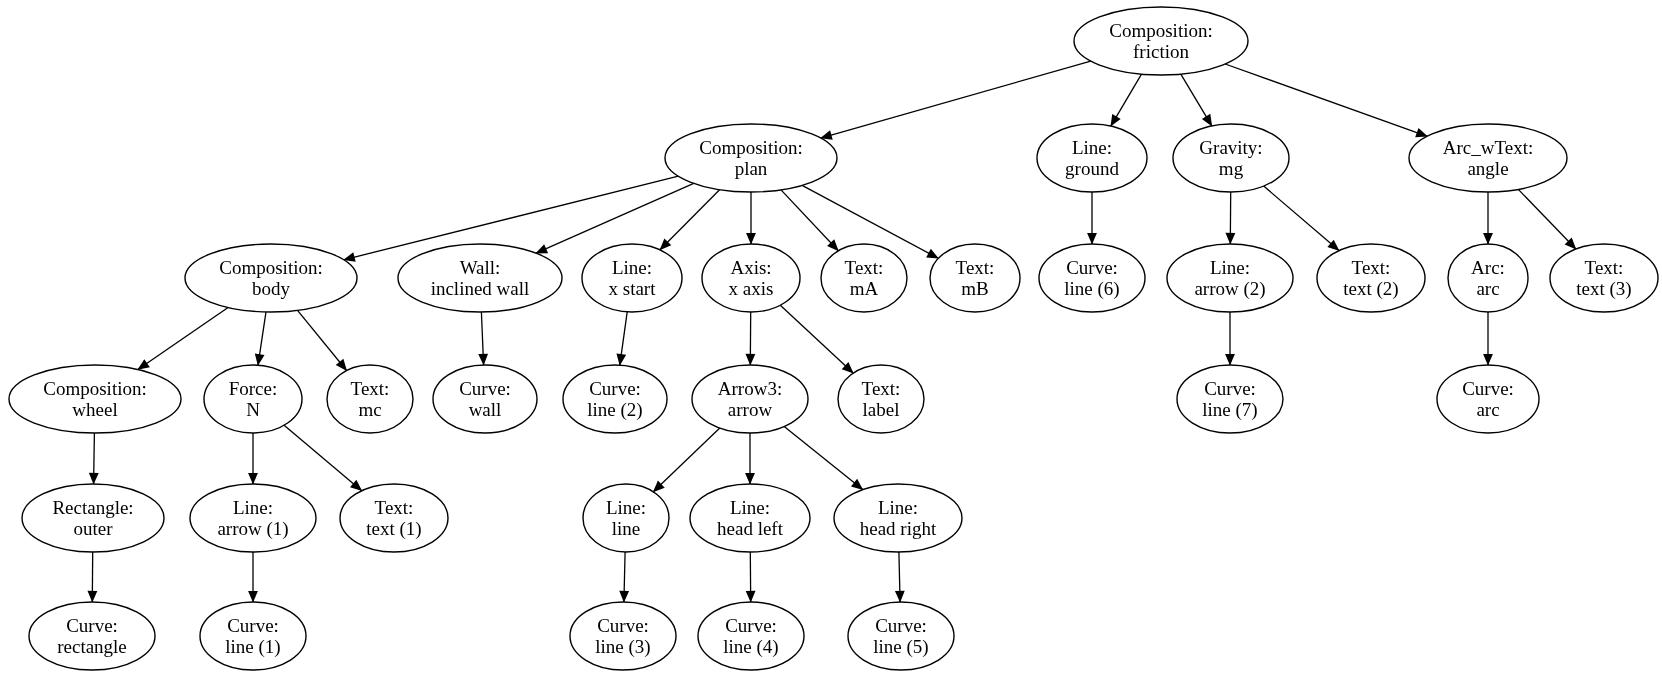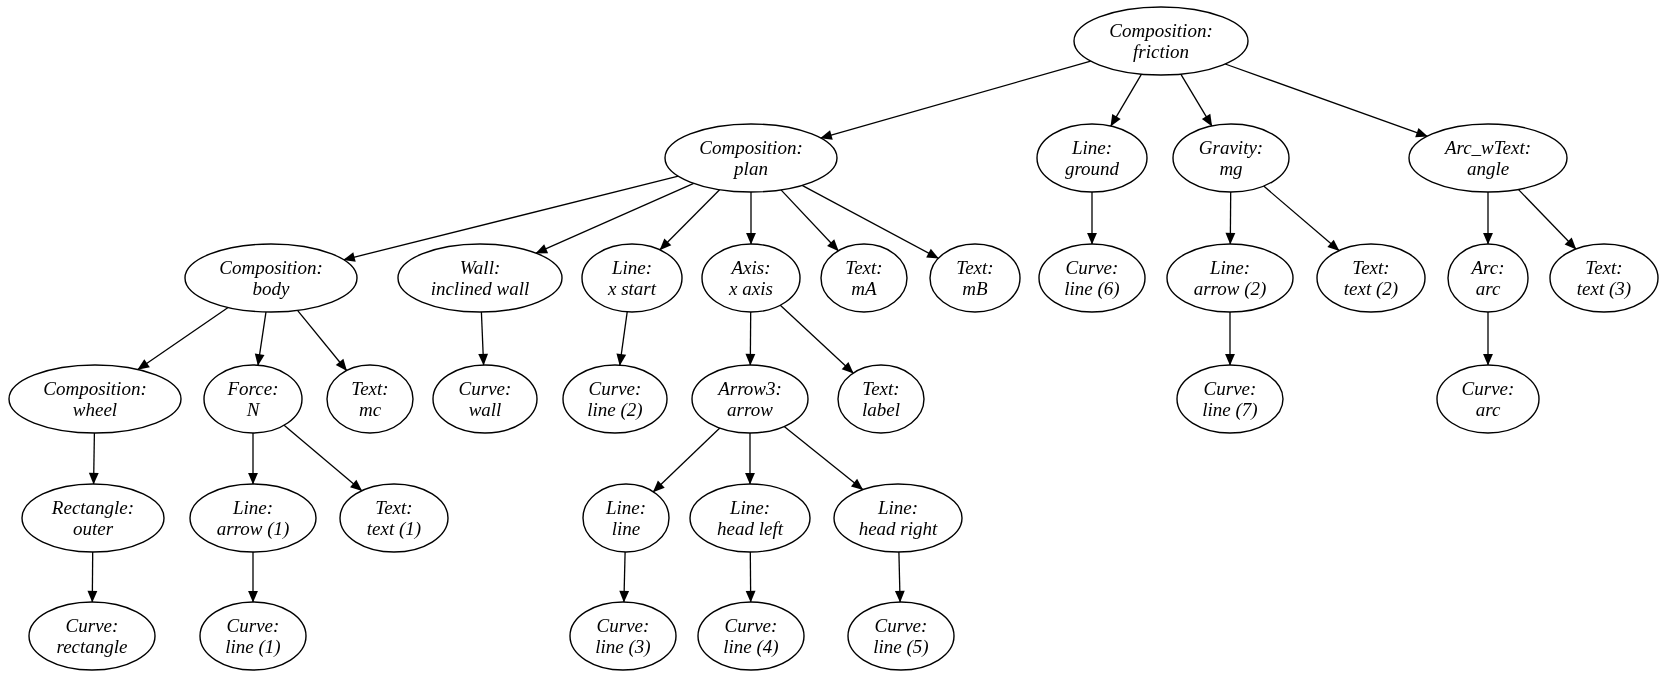--- a/index.html
+++ b/index.html
@@ -7,21 +7,20 @@
     padding: 0;
     background: #ffffff;
     font-family: "Liberation Serif", serif;
   }
   .canvas-wrap {
     position: relative;
     width: 1662px;
     height: 681px;
     background: #ffffff;
     overflow: hidden;
-    font-style: italic;
   }
   svg { display: block; }
   .edge-line {
     stroke: #000000;
     stroke-width: 1.3;
     fill: none;
   }
   .node-ellipse {
     fill: #ffffff;
     stroke: #000000;

